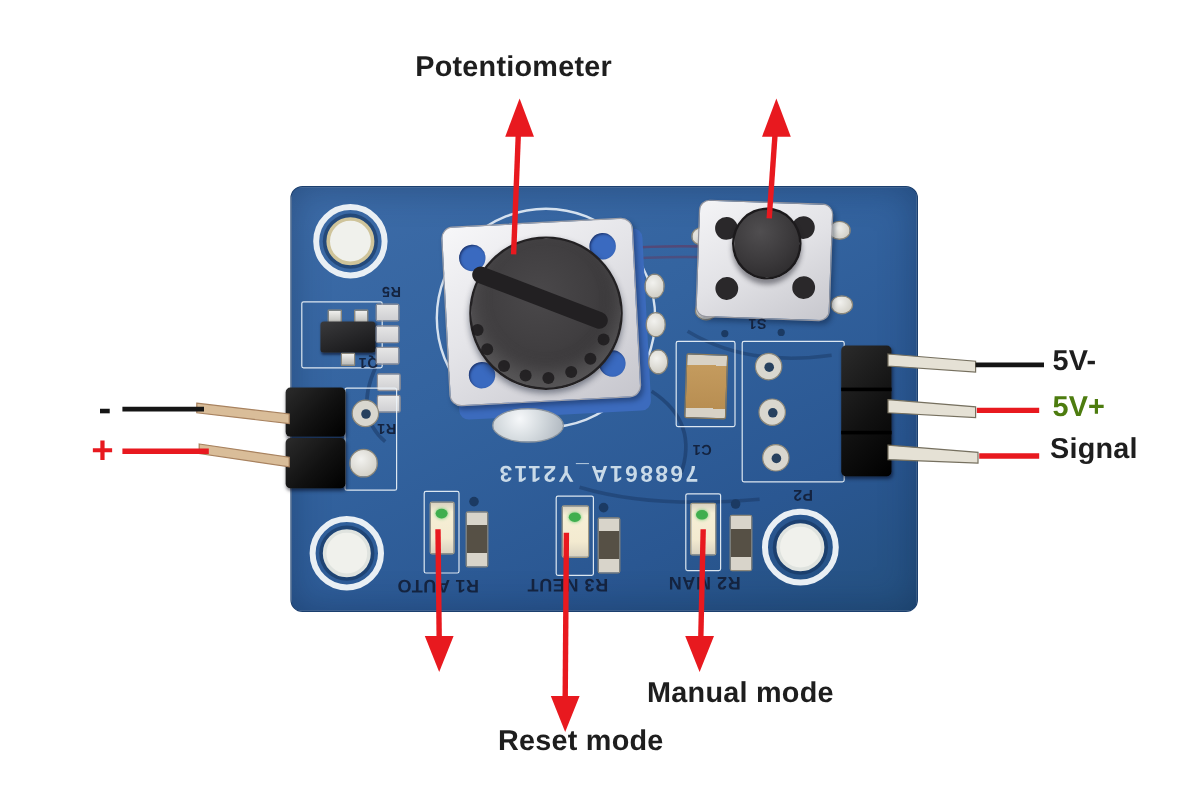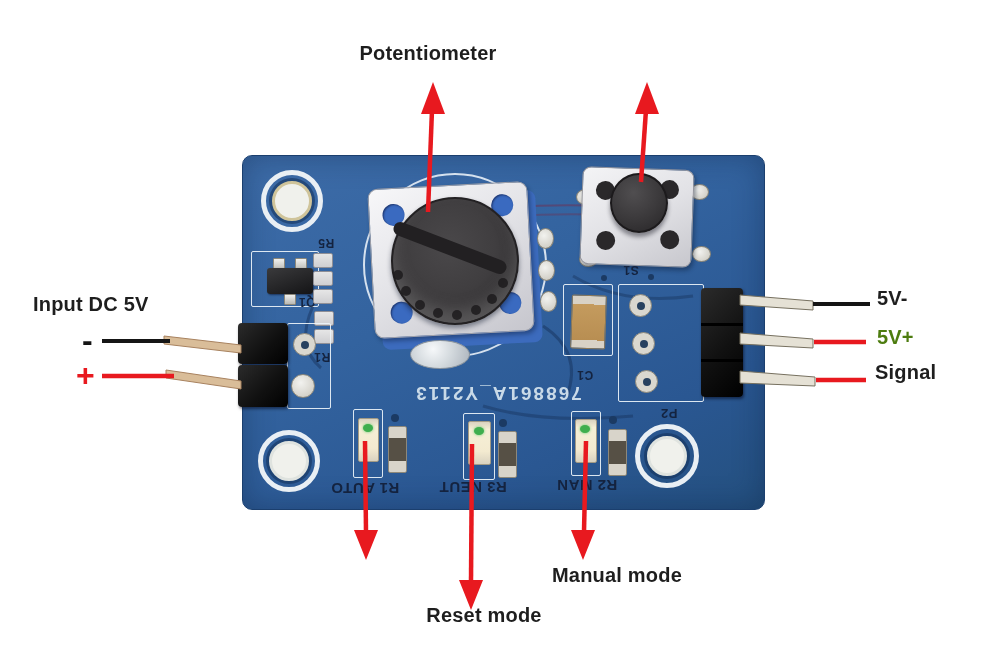--- a/index.html
+++ b/index.html
@@ -1,19 +1,19 @@
 <!DOCTYPE html>
 <html><head>
 <meta charset="utf-8">
 <style>
   html,body{margin:0;padding:0;background:#fff;}
   .canvas{position:relative;width:1000px;height:665px;background:#ffffff;overflow:hidden;
           font-family:"Liberation Sans", sans-serif;}
   
-  .callout{position:absolute;color:#1e1e1e;font-size:20px;font-weight:600;letter-spacing:.2px;white-space:nowrap;z-index:6;}
+  .callout{position:absolute;color:#1e1e1e;font-size:24px;font-weight:600;letter-spacing:.2px;white-space:nowrap;z-index:6;}
   .callout.center{transform:translateX(-50%);}
   .callout.red{color:#4d7c0f;}
   .polarity{position:absolute;font-size:32px;font-weight:700;z-index:6;line-height:1;}
   
   .pcb{position:absolute;left:242px;top:155px;width:521px;height:353px;z-index:2;
        background:linear-gradient(155deg,#3d6ca8 0%,#33639f 40%,#2a5792 75%,#24507f 100%);
        border:1px solid #1b3f6e;border-radius:10px;box-shadow:inset 0 0 30px rgba(10,30,60,.35);}
   .hole{position:absolute;border-radius:50%;border:5px solid #e9eff4;}
   .hole .inner{position:absolute;left:50%;top:50%;transform:translate(-50%,-50%);
        width:34px;height:34px;border-radius:50%;background:#f0f1ec;border:3px solid #cfc49a;
@@ -217,21 +217,20 @@
       <polygon points="366,560 354,530 378,530" stroke="none"></polygon>
       <line x1="472" y1="444" x2="471" y2="582" stroke-width="4.5"></line>
       <polygon points="471,610 459,580 483,580" stroke="none"></polygon>
       <line x1="586" y1="441" x2="584" y2="532" stroke-width="4.5"></line>
       <polygon points="583,560 571,530 595,530" stroke="none"></polygon>
     </g>
   </svg>
 
   <div class="callout center" style="left:428px;top:42px;">Potentiometer</div>
 
-  <div class="callout" style="left:33px;top:293px;">Input DC 5V</div>
   <div class="polarity" style="left:82px;top:324px;color:#151515;">-</div>
   <div class="polarity" style="left:76px;top:359px;color:#e8191f;">+</div>
 
   <div class="callout" style="left:877px;top:287px;">5V-</div>
   <div class="callout red" style="left:877px;top:326px;">5V+</div>
   <div class="callout" style="left:875px;top:361px;">Signal</div>
 
   <div class="callout center" style="left:484px;top:604px;">Reset mode</div>
   <div class="callout center" style="left:617px;top:564px;">Manual mode</div>
 

